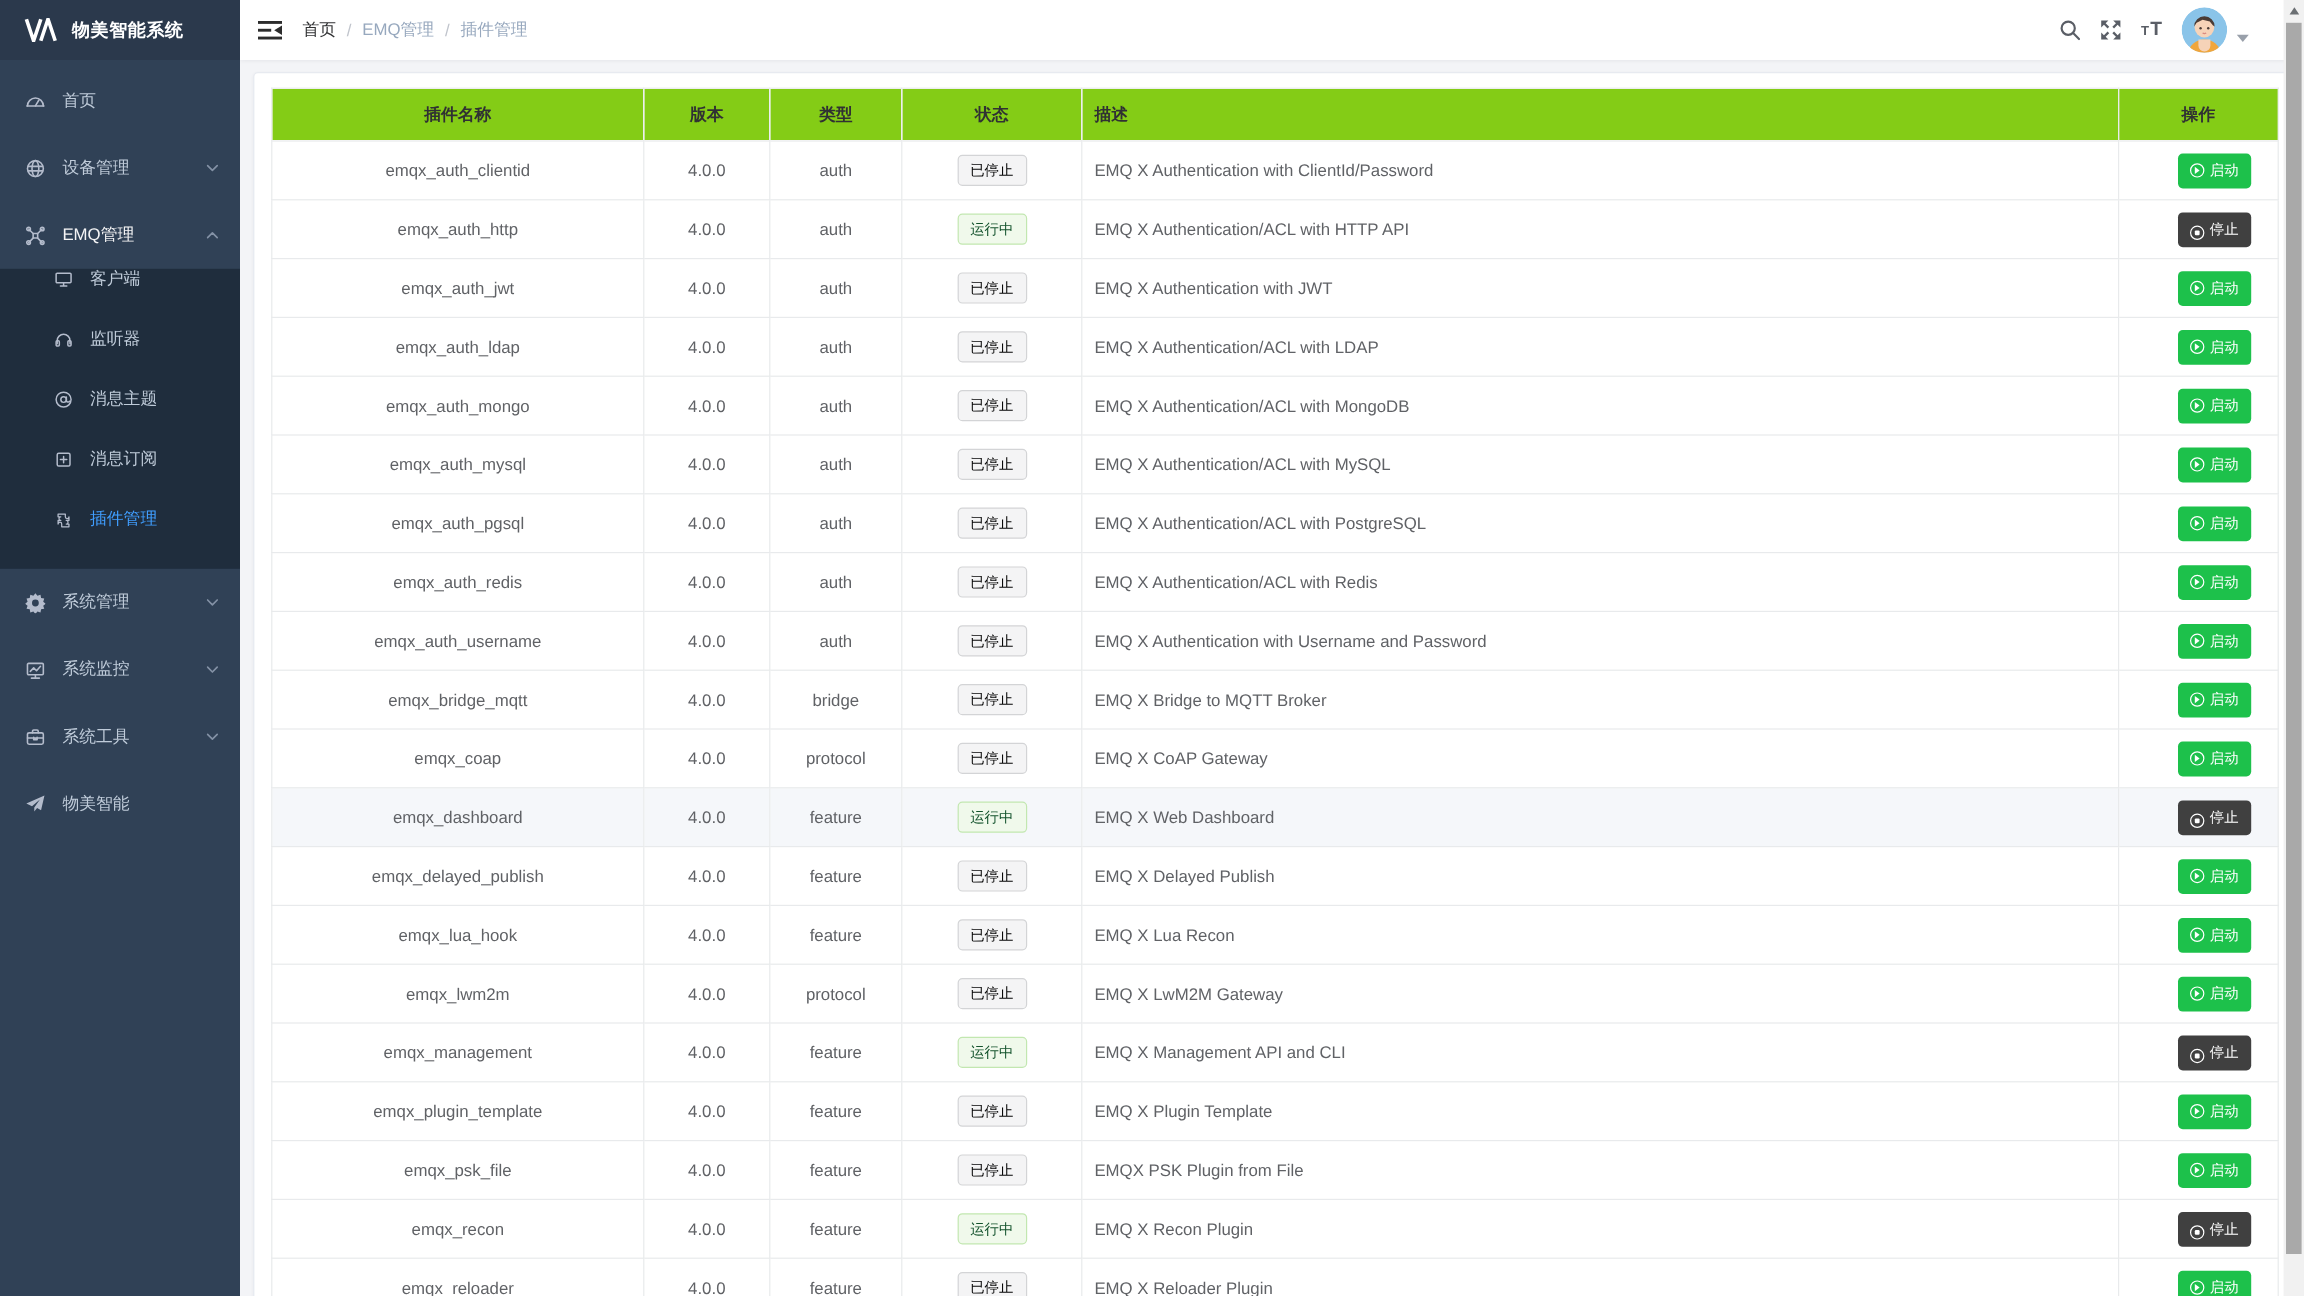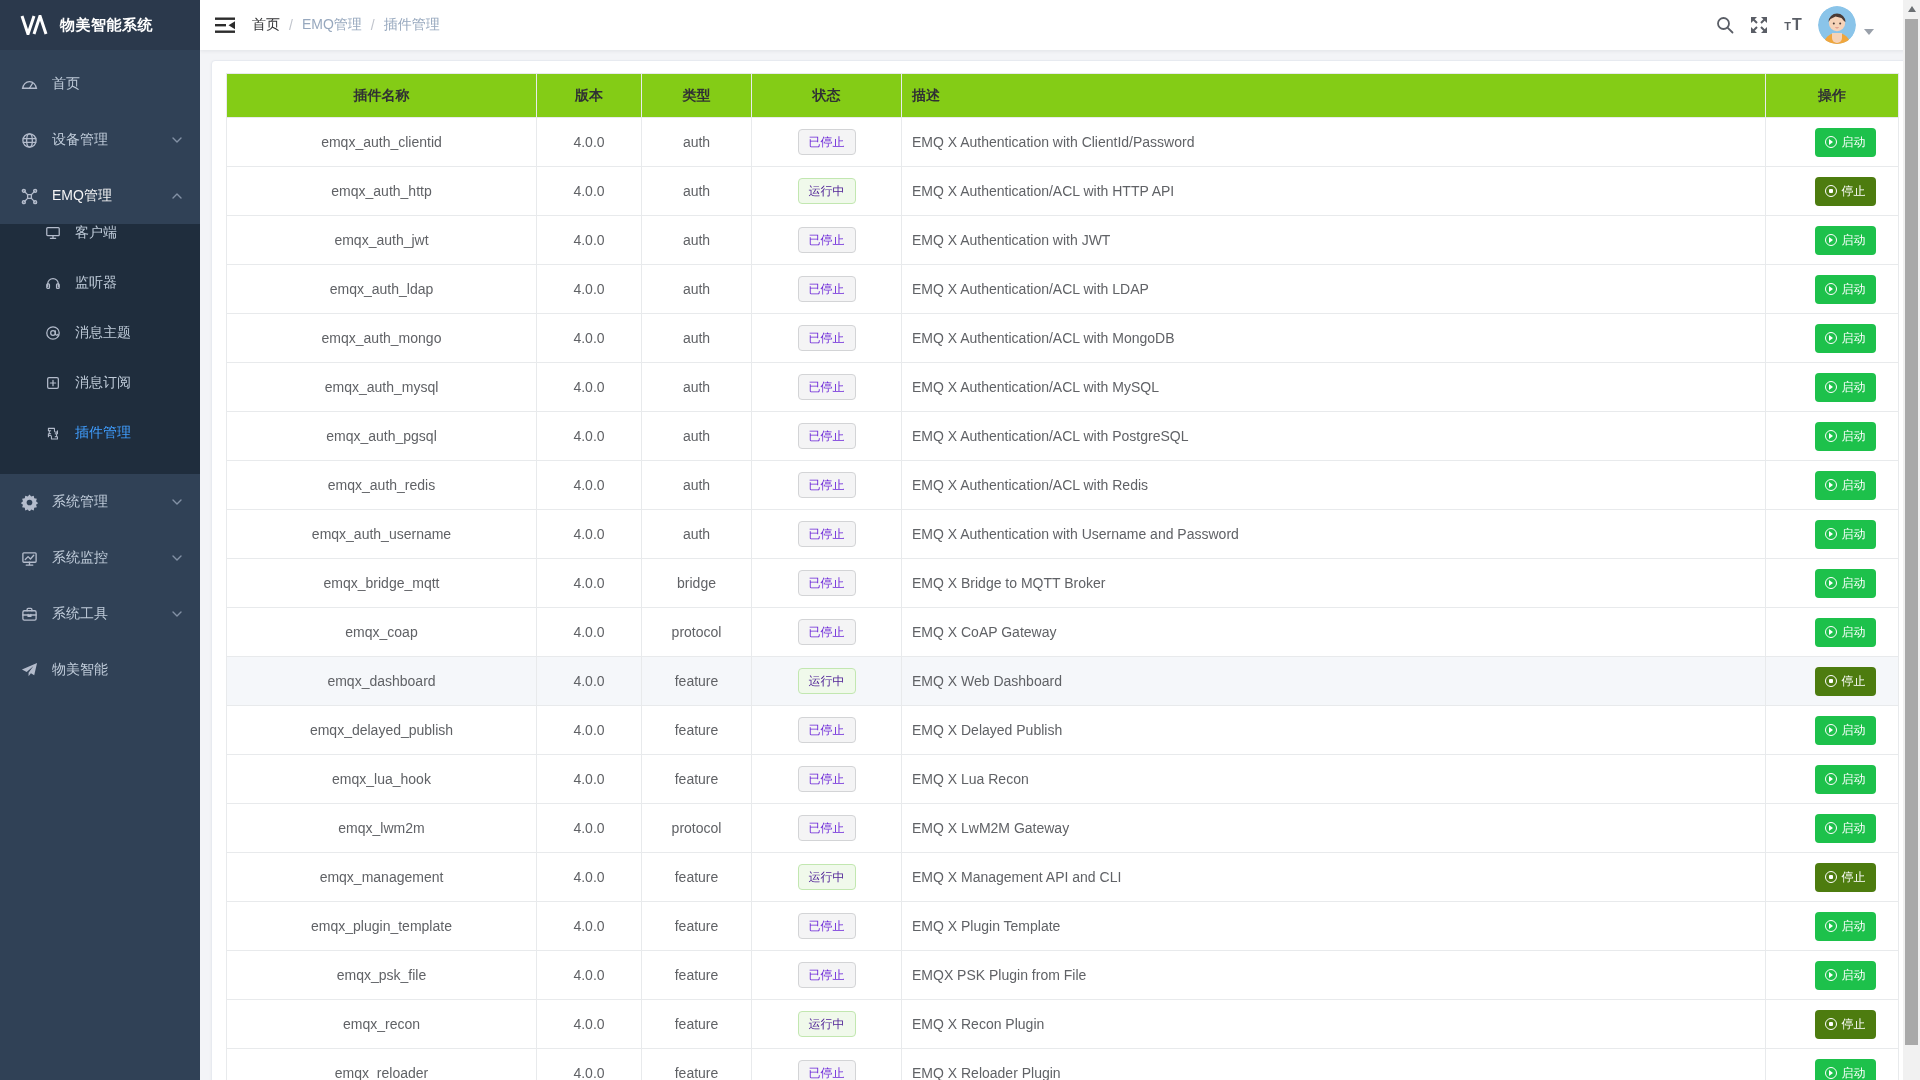--- a/index.html
+++ b/index.html
@@ -57,28 +57,28 @@
   col.c-ver    { width:105px; }
   col.c-type   { width:110px; }
   col.c-status { width:150px; }
   col.c-desc   { width:auto;  }
   col.c-act    { width:133px; }
   th.h-desc, td.td-desc { text-align:left; padding-left:10px; }
   tr.hl td { background:#f5f7fa; }
 
   .tag { display:inline-block; min-width:42px; padding:5px 10px; font-size:12px; line-height:1.2;
          border-radius:4px; border:1px solid transparent; }
-  .tag-stopped { background:#f4f4f5; border-color:#d3d4d6; color:#6d28d9; }
-  .tag-running { background:#f0f9eb; border-color:#c2e7b0; color:#4c1d95; }
+  .tag-stopped { background:#f4f4f5; border-color:#d3d4d6; color:#000000; }
+  .tag-running { background:#f0f9eb; border-color:#c2e7b0; color:#14532d; }
 
   .btn { display:inline-flex; align-items:center; gap:5px; border:none; border-radius:4px;
          color:#fff; font-size:12px; padding:6px 10px; cursor:pointer;
          font-family:"Liberation Sans","DejaVu Sans",sans-serif;margin-left:26px; }
   .btn-start { background:#1dc14b; }
-  .btn-stop  { background:#4d7c0f; }
+  .btn-stop  { background:#404040;align-items:flex-end; }
   .icn { width:12px; height:12px; border:1px solid #fff; border-radius:50%;
          display:inline-flex; align-items:center; justify-content:center; flex:0 0 auto; }
   .btn-start .glyph { width:0; height:0; border-left:4px solid #fff;
                       border-top:3px solid transparent; border-bottom:3px solid transparent; margin-left:1px; }
   .btn-stop .glyph { width:4px; height:4px; background:#fff; border-radius:1px; }
 
   
   .scrollbar { position:absolute; top:0; right:0; width:17px; height:1080px; background:#f1f1f1;
                z-index:5; }
   .sb-up { height:17px; display:flex; align-items:center; justify-content:center; }

